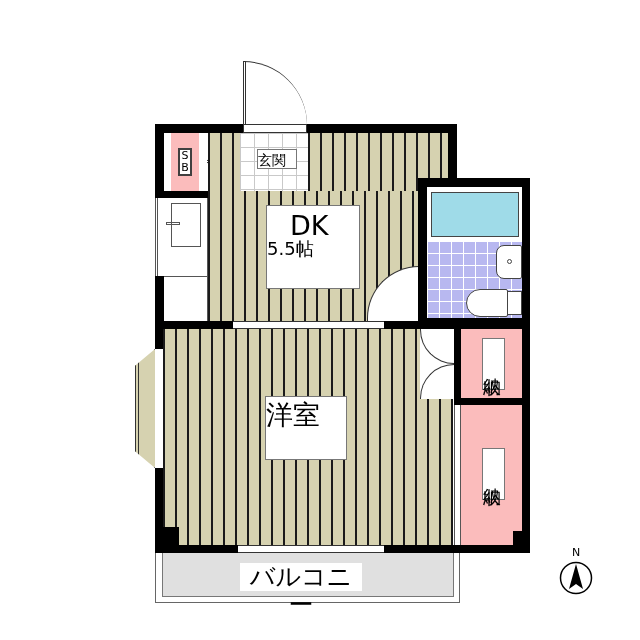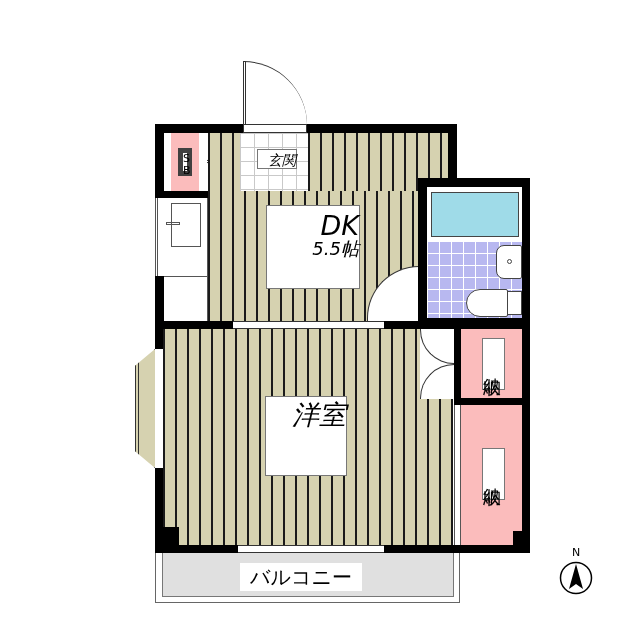--- a/index.html
+++ b/index.html
@@ -2,38 +2,38 @@
 <html><head>
 <meta charset="utf-8">
 <style>
   html,body{margin:0;padding:0;background:#fff;}
   body{width:640px;height:640px;position:relative;overflow:hidden;font-family:"DejaVu Sans","Liberation Sans",sans-serif;}
   .abs{position:absolute;box-sizing:border-box;}
   .floor{background-color:#d6d2b0;background-image:repeating-linear-gradient(90deg,#1a1a1a 0px,#1a1a1a 2px,transparent 2px,transparent 12px);}
   .wall{background:#000;}
   .tile{background-color:#fff;background-image:linear-gradient(#c9c9c9 1px,transparent 1px),linear-gradient(90deg,#c9c9c9 1px,transparent 1px);background-size:14px 14px;}
   .btile{background-color:#b8b8f0;background-image:linear-gradient(#fff 1px,transparent 1px),linear-gradient(90deg,#fff 1px,transparent 1px);background-size:12px 12px;}
-  .label{background:#fff;border:1px solid #777;text-align:right;color:#000;line-height:1.05;font-style:italic;}
+  .label{background:#fff;border:1px solid #777;text-align:left;color:#000;line-height:1.05;}
   .pink{background:#fbbcbc;}
   .vlabel{background:#fff;border:1px solid #777;text-align:center;color:#000;}
 </style>
 </head>
 <body>
 
 <div class="abs" style="left:243px;top:61px;width:64px;height:66px;border-left:1px solid #333;border-top:1px solid #333;border-top-right-radius:64px;"></div>
 <div class="abs" style="left:243px;top:61px;width:3px;height:65px;background:#fff;border:1px solid #333;"></div>
 
 <div class="abs wall" style="left:155px;top:124px;width:88px;height:9px;"></div>
 <div class="abs wall" style="left:307px;top:124px;width:150px;height:9px;"></div>
 <div class="abs" style="left:243px;top:124px;width:64px;height:9px;background:#fff;border:1px solid #333;"></div>
 <div class="abs wall" style="left:448px;top:124px;width:9px;height:58px;"></div>
 <div class="abs wall" style="left:155px;top:124px;width:9px;height:70px;"></div>
 
 <div class="abs pink" style="left:171px;top:133px;width:28px;height:58px;"></div>
-<div class="abs" style="left:178px;top:148px;width:14px;height:28px;background:#fff;border:5px solid #404040;font-size:11px;line-height:12px;text-align:center;word-break:break-all;">SB</div>
+<div class="abs" style="left:178px;top:148px;width:14px;height:28px;background:#fff;border:2px solid #404040;font-size:11px;line-height:12px;text-align:center;word-break:break-all;">SB</div>
 <div class="abs wall" style="left:155px;top:191px;width:84px;height:7px;"></div>
 <div class="abs" style="left:205px;top:133px;width:30px;height:58px;background:#fff;"></div>
 <div class="abs" style="left:207px;top:133px;width:26px;height:28px;border:1px solid #333;border-left:none;border-top:none;border-bottom-right-radius:28px;"></div>
 <div class="abs" style="left:207px;top:162px;width:26px;height:28px;border:1px solid #333;border-left:none;border-bottom:none;border-top-right-radius:28px;"></div>
 
 <div class="abs tile" style="left:240px;top:133px;width:68px;height:58px;"></div>
 <div class="abs label" style="left:257px;top:149px;width:40px;height:20px;font-size:14px;line-height:20px;">玄関</div>
 
 <div class="abs floor" style="left:208px;top:133px;width:240px;height:188px;background-position:0 0;"></div>
 <div class="abs floor" style="left:308px;top:133px;width:140px;height:58px;"></div>
@@ -41,41 +41,41 @@
 <div class="abs label" style="left:257px;top:149px;width:40px;height:20px;font-size:14px;line-height:20px;">玄関</div>
 
 <div class="abs" style="left:164px;top:198px;width:44px;height:123px;background:#fff;border-right:1px solid #555;"></div>
 <div class="abs" style="left:171px;top:203px;width:30px;height:44px;border:1px solid #555;"></div>
 <div class="abs" style="left:166px;top:222px;width:14px;height:3px;border:1px solid #555;"></div>
 <div class="abs" style="left:164px;top:276px;width:44px;height:1px;background:#555;"></div>
 <div class="abs" style="left:155px;top:198px;width:3px;height:78px;background:#fff;border-left:1px solid #555;border-right:1px solid #555;"></div>
 <div class="abs wall" style="left:155px;top:276px;width:9px;height:60px;"></div>
 
 <div class="abs label" style="left:266px;top:205px;width:94px;height:84px;padding-top:6px;">
-  <div style="font-size:27px;">DK</div>
+  <div style="font-size:27px;padding-left:23px;">DK</div>
   <div style="font-size:18px;">5.5帖</div>
 </div>
 
 <div class="abs" style="left:367px;top:266px;width:52px;height:55px;background:#fff;border-left:1px solid #333;border-top:1px solid #333;border-top-left-radius:52px;"></div>
 
 <div class="abs wall" style="left:418px;top:178px;width:112px;height:146px;"></div>
 <div class="abs" style="left:427px;top:187px;width:95px;height:54px;background:#fff;"></div>
 <div class="abs" style="left:431px;top:192px;width:88px;height:45px;background:#9fdbe8;border:1px solid #444;"></div>
 <div class="abs btile" style="left:427px;top:241px;width:95px;height:77px;"></div>
 <div class="abs" style="left:496px;top:245px;width:26px;height:34px;background:#fff;border:1px solid #444;border-radius:8px 2px 2px 8px;"></div>
 <div class="abs" style="left:507px;top:259px;width:5px;height:5px;border:1px solid #444;border-radius:50%;"></div>
 <div class="abs" style="left:466px;top:289px;width:42px;height:28px;background:#fff;border:1px solid #444;border-radius:14px 2px 2px 14px;"></div>
 <div class="abs" style="left:507px;top:291px;width:15px;height:24px;background:#fff;border:1px solid #444;"></div>
 
 <div class="abs wall" style="left:155px;top:321px;width:78px;height:8px;"></div>
 <div class="abs" style="left:233px;top:321px;width:151px;height:8px;background:#fff;border-top:1px solid #333;border-bottom:1px solid #333;"></div>
 <div class="abs wall" style="left:384px;top:321px;width:146px;height:8px;"></div>
 
 <div class="abs floor" style="left:163px;top:329px;width:290px;height:217px;"></div>
-<div class="abs label" style="left:265px;top:396px;width:82px;height:80px;padding-top:4px;">
+<div class="abs label" style="left:265px;top:396px;width:82px;height:64px;padding-top:4px;">
   <div style="font-size:27px;">洋室</div>
 </div>
 
 <div class="abs wall" style="left:155px;top:329px;width:8px;height:20px;"></div>
 <div class="abs wall" style="left:155px;top:468px;width:8px;height:84px;"></div>
 <div class="abs" style="left:135px;top:349px;width:20px;height:119px;background:#d6d2b0;border-top:1px solid #333;border-bottom:1px solid #333;border-left:4px double #333;clip-path:polygon(100% 0,0 14%,0 86%,100% 100%);"></div>
 
 <div class="abs" style="left:420px;top:329px;width:34px;height:70px;background:#fff;"></div>
 <div class="abs" style="left:420px;top:329px;width:34px;height:35px;border-left:1px solid #333;border-bottom:1px solid #333;border-bottom-left-radius:34px;"></div>
 <div class="abs" style="left:420px;top:364px;width:34px;height:35px;border-left:1px solid #333;border-top:1px solid #333;border-top-left-radius:34px;"></div>
@@ -88,21 +88,21 @@
 <div class="abs vlabel" style="left:482px;top:448px;width:23px;height:52px;font-size:18px;line-height:24px;writing-mode:vertical-rl;">収納</div>
 <div class="abs" style="left:454px;top:405px;width:7px;height:147px;background:#fff;border-left:1px solid #555;border-right:1px solid #555;"></div>
 
 <div class="abs wall" style="left:155px;top:545px;width:83px;height:8px;"></div>
 <div class="abs wall" style="left:163px;top:527px;width:16px;height:18px;"></div>
 <div class="abs" style="left:238px;top:545px;width:146px;height:8px;background:#fff;border-top:1px solid #333;border-bottom:1px solid #333;"></div>
 <div class="abs wall" style="left:384px;top:545px;width:146px;height:8px;"></div>
 
 <div class="abs" style="left:155px;top:553px;width:305px;height:50px;background:#fff;border:1px solid #666;border-top:none;"></div>
 <div class="abs" style="left:162px;top:553px;width:292px;height:44px;background:#e0e0e0;border:1px solid #777;border-top:none;"></div>
-<div class="abs" style="left:240px;top:563px;width:122px;height:28px;background:#fff;font-size:20px;line-height:28px;text-align:center;">バルコニー</div>
+<div class="abs" style="left:240px;top:563px;width:122px;height:28px;background:#fff;font-size:25px;line-height:28px;text-align:center;">バルコニー</div>
 
 <div class="abs" style="left:568px;top:546px;width:16px;height:14px;font-size:11px;text-align:center;line-height:14px;">N</div>
 <div class="abs" style="left:559px;top:561px;width:34px;height:34px;">
   <svg width="34" height="34" viewBox="0 0 34 34">
     <circle cx="17" cy="17" r="15.5" fill="#fff" stroke="#000" stroke-width="1.5"></circle>
     <polygon points="17,3 10,28 17,23 24,28" fill="#000"></polygon>
   </svg>
 </div>
 
 </body></html>

